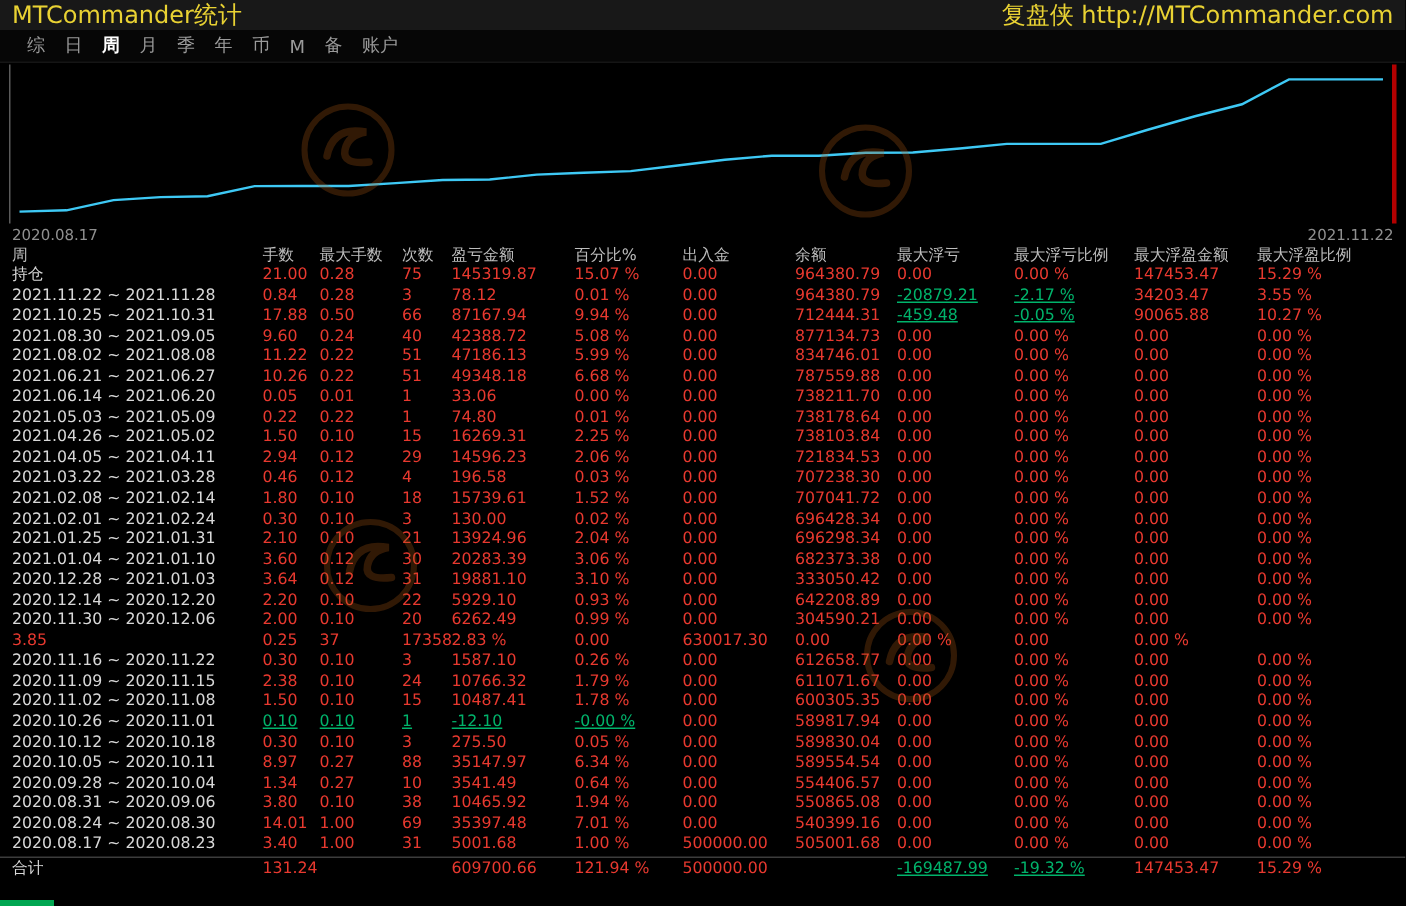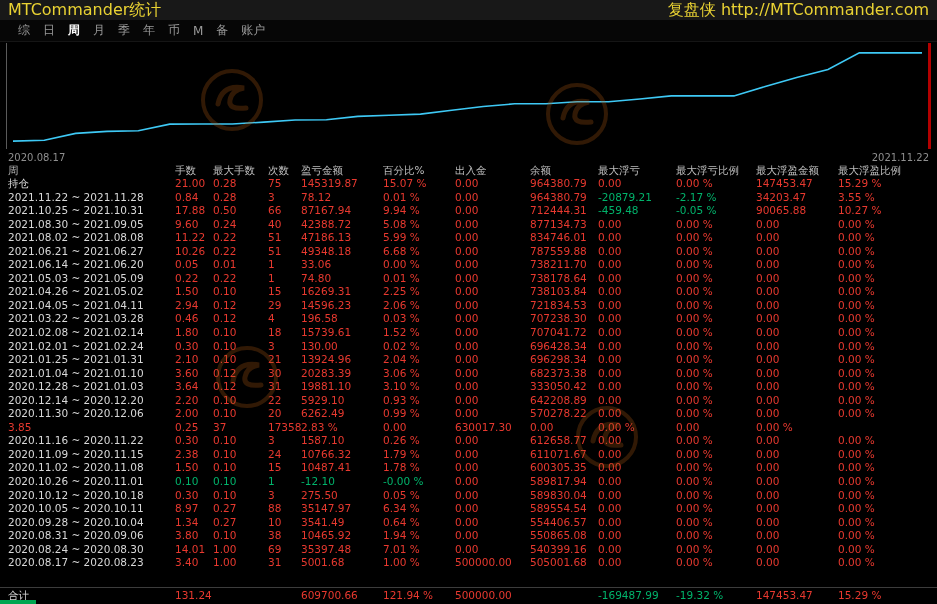--- a/index.html
+++ b/index.html
@@ -38,22 +38,22 @@
   .grid{
     display:grid;
     grid-template-columns:167px 38px 55px 33px 82px 72px 75px 68px 78px 80px 82px 1fr;
     padding-left:8px;box-sizing:border-box;
   }
   .hrow{height:13px;line-height:13px;font-size:10.5px;color:#bdbdbd;}
   .row{height:13.55px;line-height:13.55px;font-size:10.5px;}
   .cell{overflow:hidden;white-space:nowrap;}
   .pcol{color:#d8d8d8;}
   .num{color:#e8392f;}
-  .num.green{color:#00b36b;}
-  .row.total{border-top:1px solid #3c3c3c;height:15px;line-height:15px;margin-top:17px;}
+  .num.green{color:#00b36b;text-decoration:underline;}
+  .row.total{border-top:1px solid #3c3c3c;height:15px;line-height:15px;margin-top:1px;}
   
   .wm{position:absolute;opacity:0.28;pointer-events:none;}
   
   #greenstrip{position:absolute;left:0;bottom:0;width:36px;height:4px;background:#00a651;}
 </style>
 </head>
 <body>
 
 <div id="titlebar">
   <span>MTCommander统计</span>
@@ -339,21 +339,21 @@
         <div class="cell num">0.00 %</div>
       </div>
       <div class="grid row">
         <div class="cell pcol">2020.11.30 ~ 2020.12.06</div>
         <div class="cell num">2.00</div>
         <div class="cell num">0.10</div>
         <div class="cell num">20</div>
         <div class="cell num">6262.49</div>
         <div class="cell num">0.99 %</div>
         <div class="cell num">0.00</div>
-        <div class="cell num">570278.22</div>
+        <div class="cell num">304590.21</div>
         <div class="cell num">0.00</div>
         <div class="cell num">0.00 %</div>
         <div class="cell num">0.00</div>
         <div class="cell num">0.00 %</div>
       </div>
       <div class="grid row">
         <div class="cell num">3.85</div>
         <div class="cell num">0.25</div>
         <div class="cell num">37</div>
         <div class="cell num">17358.53</div>

